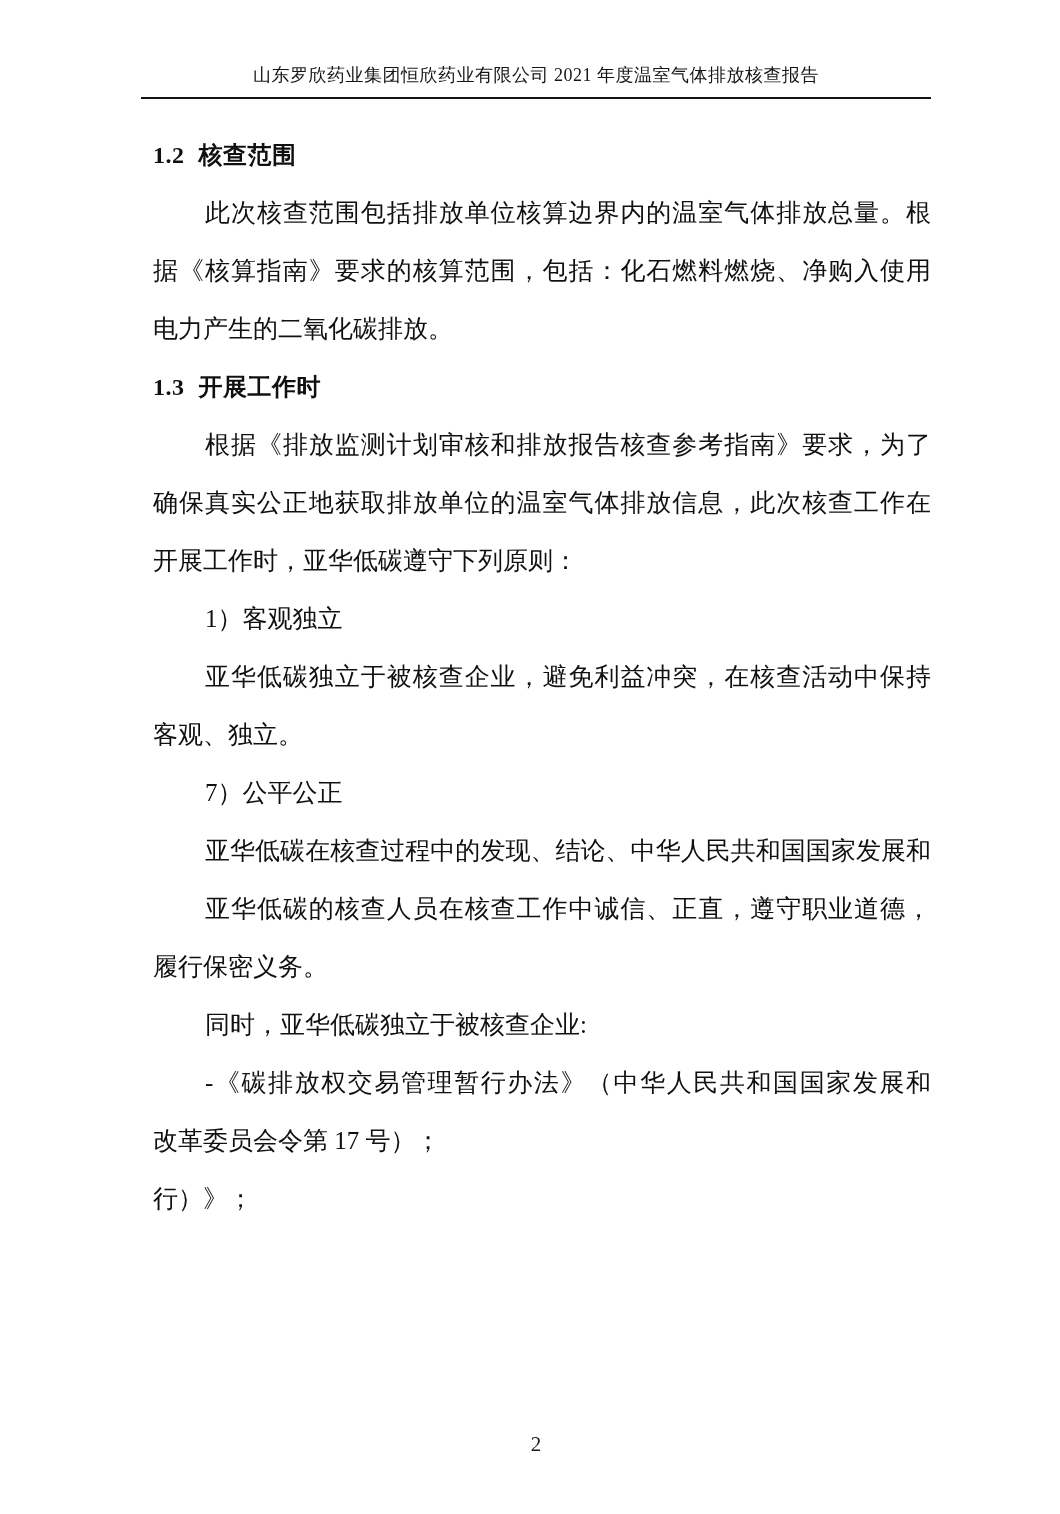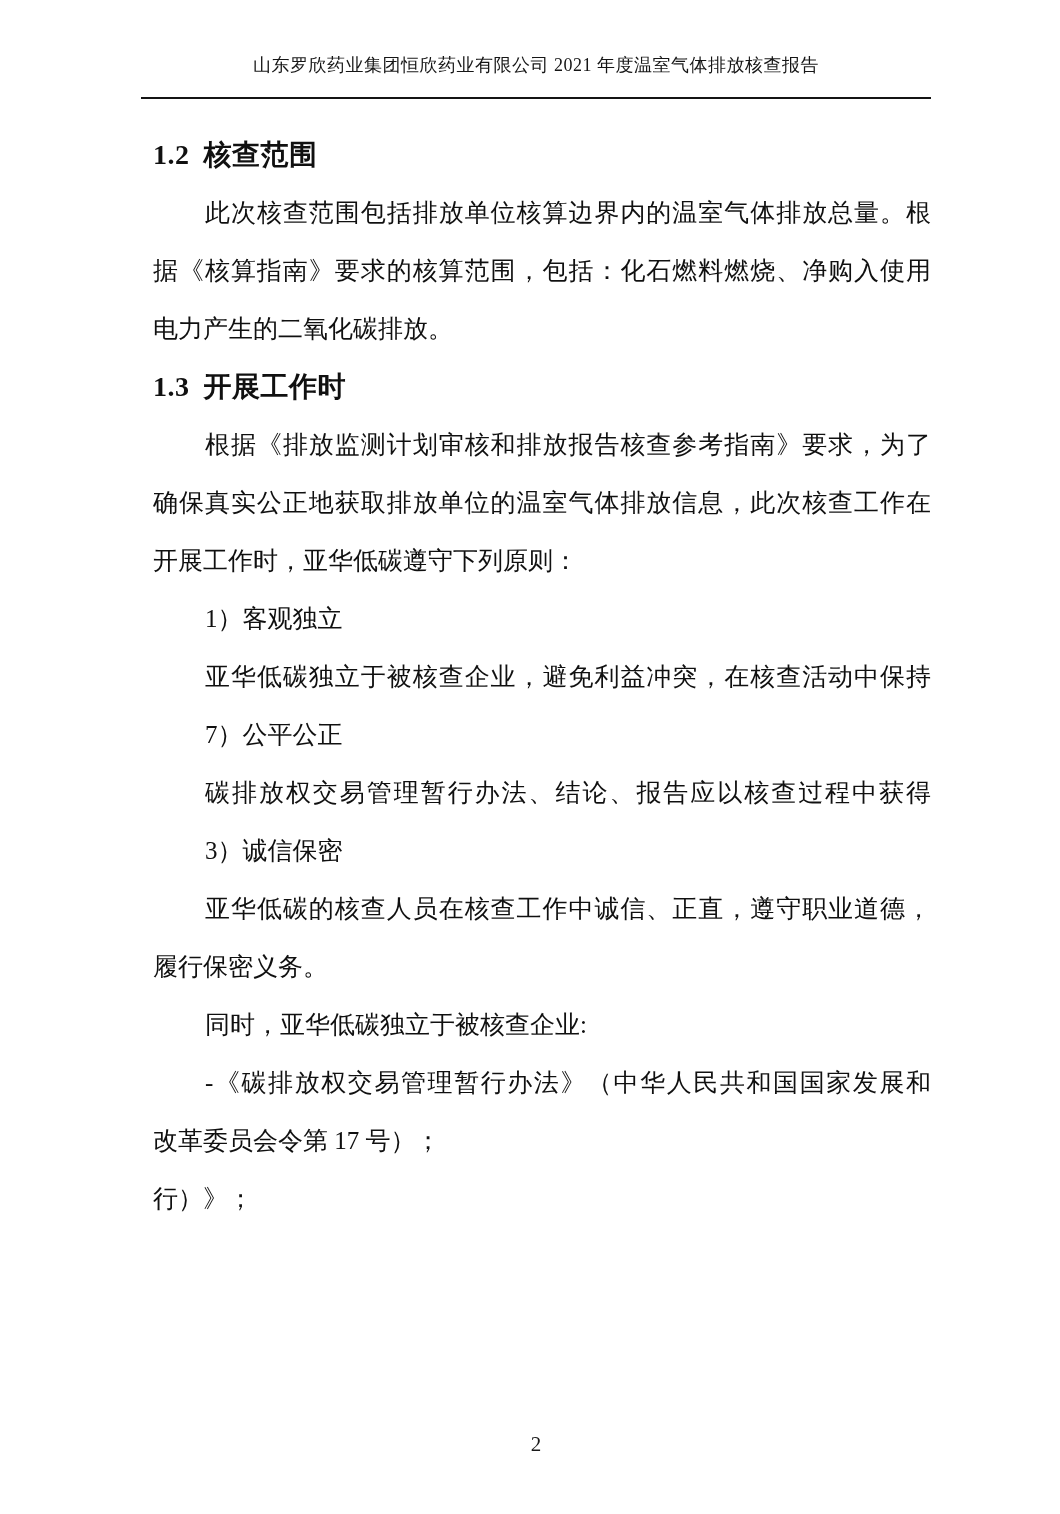--- a/index.html
+++ b/index.html
@@ -21,21 +21,21 @@
     position: absolute;
     top: 0;
     left: 141px;
     width: 790px;
     height: 99px;
     display: flex;
     align-items: flex-end;
     justify-content: center;
     border-bottom: 2.5px solid #141414;
     box-sizing: border-box;
-    padding-bottom: 20px;
+    padding-bottom: 10px;
   }
   .doc-header .header-text {
     font-size: 18px;
     letter-spacing: 0.5px;
     white-space: nowrap;
     color: #151515;
   }
   
   .content {
     position: absolute;
@@ -51,21 +51,21 @@
     white-space: normal;
     overflow: visible;
   }
   .line.indent { text-indent: 52px; font-family: Liberation Serif, serif; }
   .line.jst {
     text-align: justify;
     text-align-last: justify;
   }
   .line.heading {
     font-weight: bold;
-    font-size: 28px;
+    font-size: 24px;
     letter-spacing: 0.5px;
   }
   .line.heading .sec-num { margin-right: 14px; }
   
   .doc-footer {
     position: absolute;
     top: 1432px;
     left: 141px;
     width: 790px;
     text-align: center;
@@ -95,25 +95,25 @@
     <div class="line heading">
       <span class="sec-num">1.3</span><span>开展工作时</span>
     </div>
 
     <div class="line indent jst">根据《排放监测计划审核和排放报告核查参考指南》要求，为了</div>
     <div class="line jst">确保真实公正地获取排放单位的温室气体排放信息，此次核查工作在</div>
     <div class="line">开展工作时，亚华低碳遵守下列原则：</div>
 
     <div class="line indent">1）客观独立</div>
     <div class="line indent jst">亚华低碳独立于被核查企业，避免利益冲突，在核查活动中保持</div>
+    <div class="line">客观、独立。</div>
 
     <div class="line indent">7）公平公正</div>
-    <div class="line indent jst">碳排放权交易管理暂行办法、结论、报告应以核查过程中获得</div>
+    <div class="line indent jst">亚华低碳在核查过程中的发现、结论、中华人民共和国国家发展和</div>
 
-    <div class="line indent">3）诚信保密</div>
     <div class="line indent jst">亚华低碳的核查人员在核查工作中诚信、正直，遵守职业道德，</div>
     <div class="line">履行保密义务。</div>
 
     <div class="line indent">同时，亚华低碳独立于被核查企业:</div>
 
     <div class="line indent jst">-《碳排放权交易管理暂行办法》（中华人民共和国国家发展和</div>
     <div class="line">改革委员会令第 17 号）；</div>
 
     <div class="line">行）》；</div>
 

